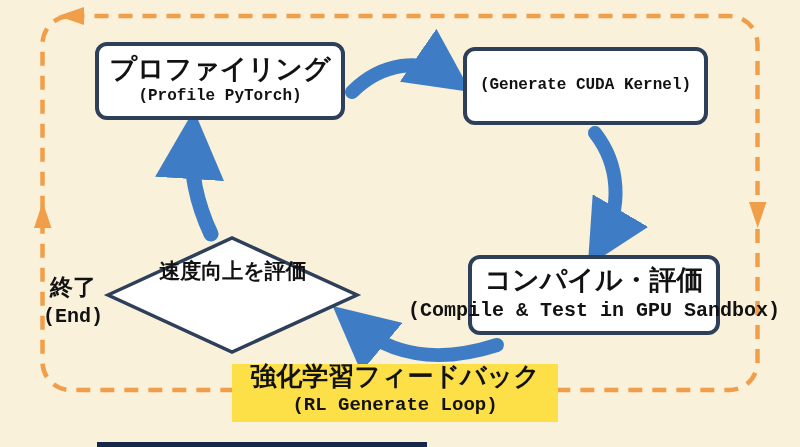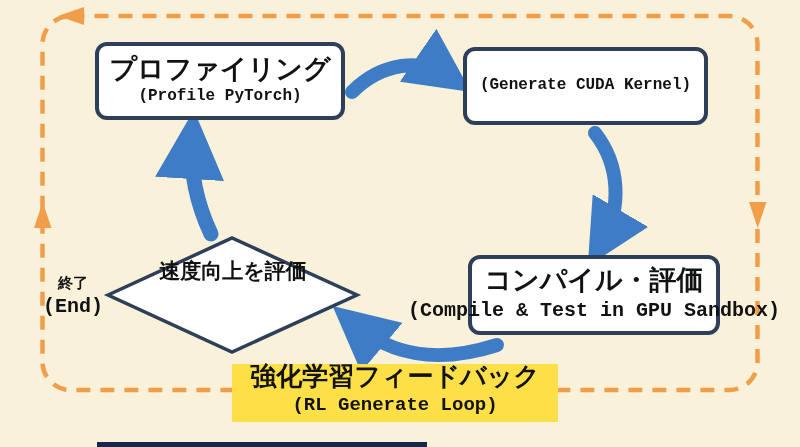--- a/index.html
+++ b/index.html
@@ -67,21 +67,21 @@
     }
     .end-label {
       position: absolute;
       left: 42px; top: 276px;
       width: 62px;
       text-align: center;
       z-index: 3;
     }
     .end-label .title {
       font-weight: bold;
-      font-size: 15px;
+      font-size: 23px;
       line-height: 1.2;
     }
     .end-label .subtitle {
       font-weight: bold;
       font-size: 20px;
       line-height: 1.3;
     }
     .loop-label {
       position: absolute;
       left: 232px; top: 364px;

